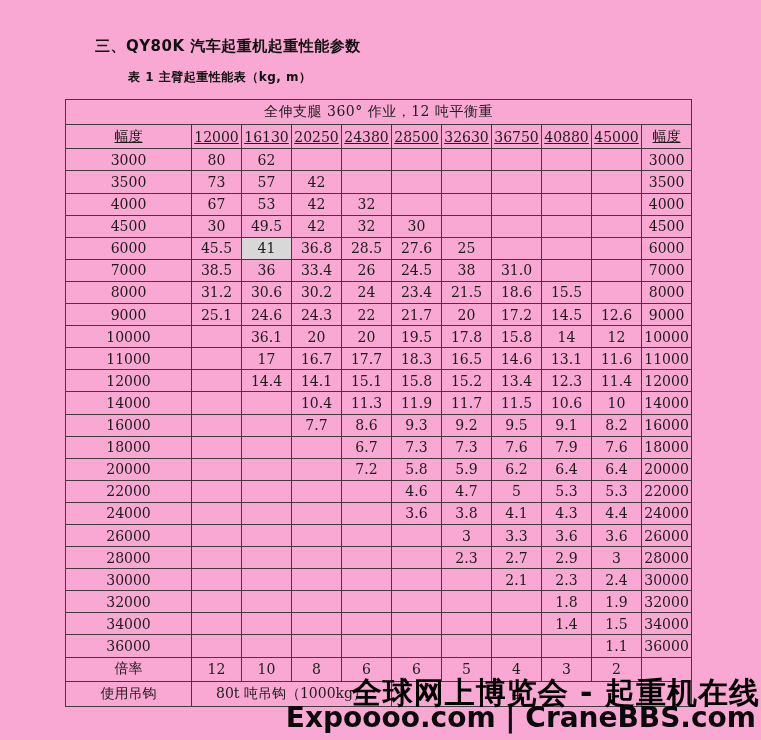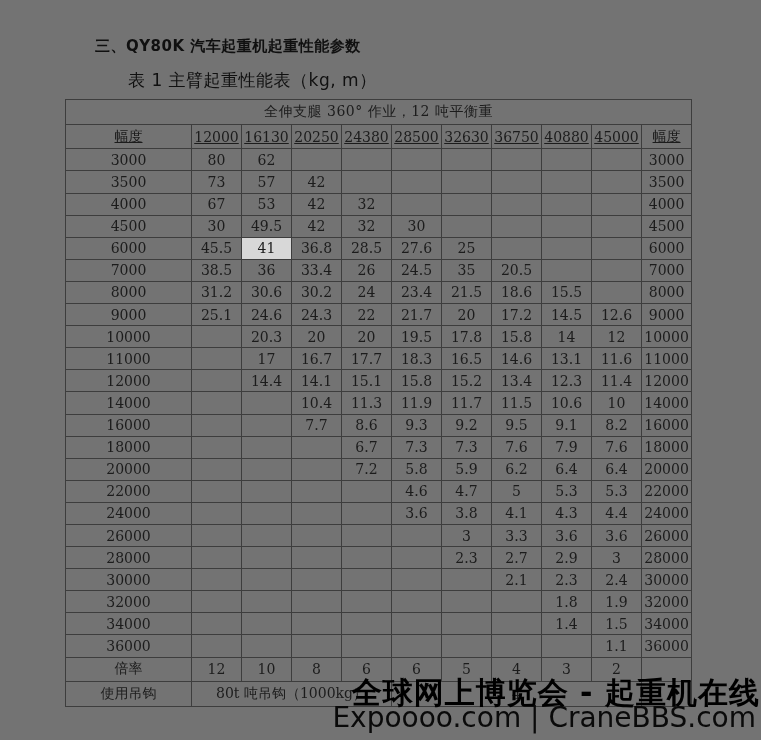--- a/index.html
+++ b/index.html
@@ -1,32 +1,32 @@
 <!DOCTYPE html>
 <html><head>
 <meta charset="utf-8">
 <style>
   html,body{margin:0;padding:0;}
   .page{
     position:relative;
     width:761px;height:740px;
-    background:#737373;
+    background:#f9a8d4;
     overflow:hidden;
     font-family:"DejaVu Serif", serif;
     color:#1c1c1c;
   }
   .doc-title{
     position:absolute;left:95px;top:37px;
     font-size:15px;font-weight:600;color:#101010;
     font-family:"DejaVu Sans", sans-serif;
     letter-spacing:0.5px;white-space:nowrap;
   }
   .table-caption{
     position:absolute;left:128px;top:69px;
-    font-size:17px;font-weight:400;color:#101010;
+    font-size:12px;font-weight:700;color:#101010;
     font-family:"DejaVu Sans", sans-serif;
     letter-spacing:0.5px;white-space:nowrap;
   }
   table.load-chart{
     position:absolute;left:65px;top:99px;
     width:627px;height:608px;
     border-collapse:collapse;table-layout:fixed;
   }
   table.load-chart td{
     border:1px solid #3d3d3d;
@@ -42,21 +42,21 @@
   td.hook-text{text-align:left;padding-left:3px;font-size:14px;}
   .watermark-1{
     position:absolute;top:673px;right:1px;
     font-family:"DejaVu Sans", sans-serif;
     font-weight:bold;font-size:30px;color:#000;
     white-space:nowrap;letter-spacing:1px;
   }
   .watermark-2{
     position:absolute;top:701px;right:5px;
     font-family:"DejaVu Sans", sans-serif;
-    font-weight:400;font-size:28px;color:#0a0a0a;
+    font-weight:700;font-size:28px;color:#0a0a0a;
     white-space:nowrap;
   }
 </style>
 </head>
 <body>
 
 <div class="page">
 
   <div class="doc-title">三、QY80K 汽车起重机起重性能参数</div>
 
@@ -158,22 +158,22 @@
           <td></td>
           <td class="row-label">6000</td>
         </tr>
         <tr>
           <td class="row-label">7000</td>
           <td>38.5</td>
           <td>36</td>
           <td>33.4</td>
           <td>26</td>
           <td>24.5</td>
-          <td>35</td>
-          <td>20.5</td>
+          <td>38</td>
+          <td>31.0</td>
           <td></td>
           <td></td>
           <td class="row-label">7000</td>
         </tr>
         <tr>
           <td class="row-label">8000</td>
           <td>31.2</td>
           <td>30.6</td>
           <td>30.2</td>
           <td>24</td>
@@ -193,21 +193,21 @@
           <td>21.7</td>
           <td>20</td>
           <td>17.2</td>
           <td>14.5</td>
           <td>12.6</td>
           <td class="row-label">9000</td>
         </tr>
         <tr>
           <td class="row-label">10000</td>
           <td></td>
-          <td>20.3</td>
+          <td>36.1</td>
           <td>20</td>
           <td>20</td>
           <td>19.5</td>
           <td>17.8</td>
           <td>15.8</td>
           <td>14</td>
           <td>12</td>
           <td class="row-label">10000</td>
         </tr>
         <tr>

